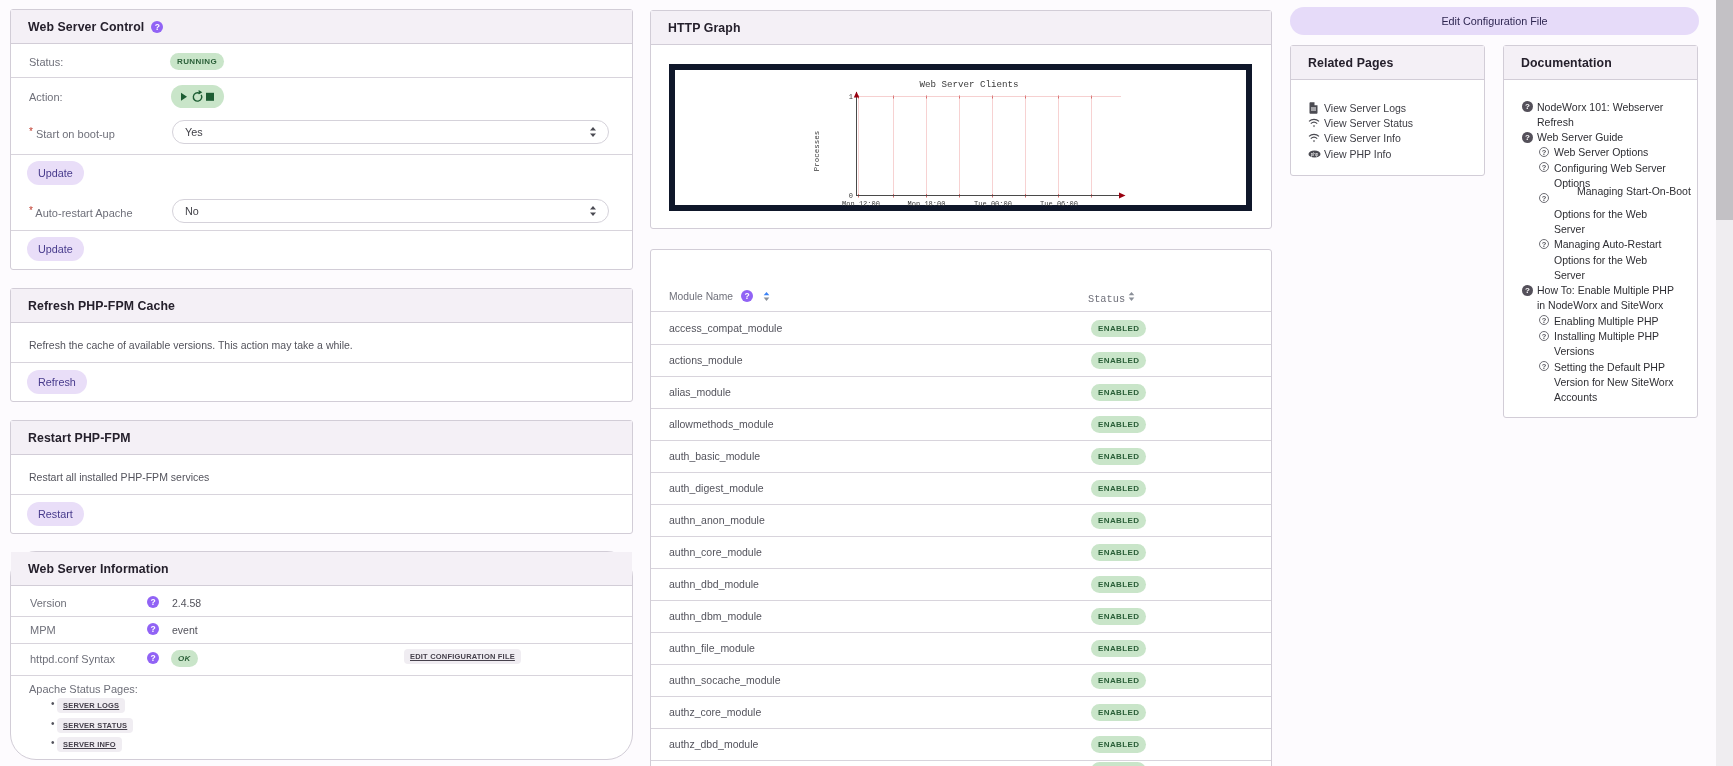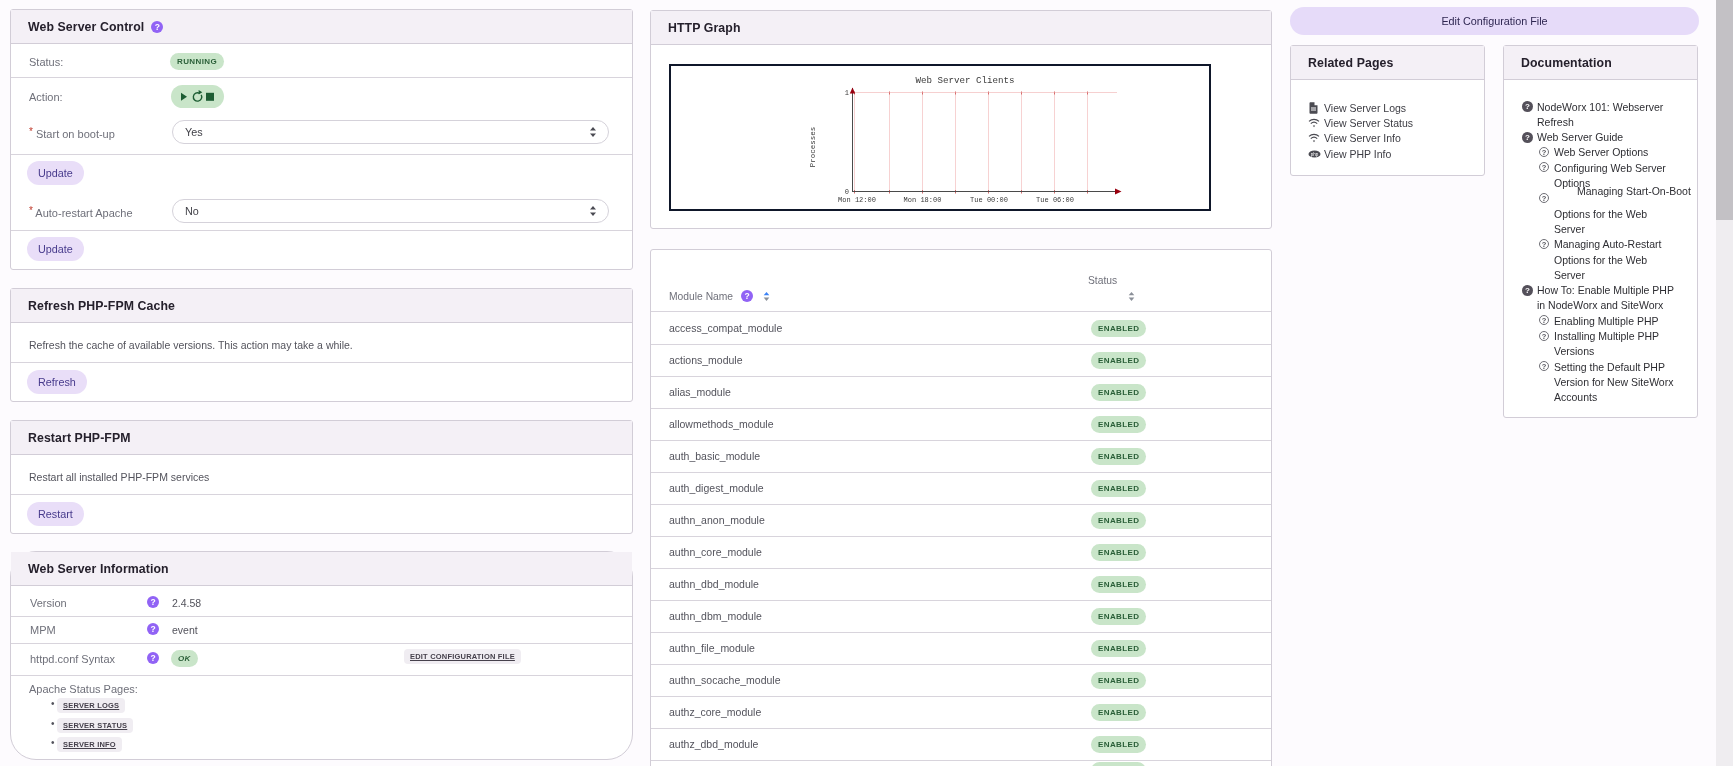--- a/index.html
+++ b/index.html
@@ -90,21 +90,21 @@
   <div class="abs" style="left:40px; top:146px; color:#53535c; font-size:10px;">•</div>
   <div class="abs glink" style="left:46px; top:146px;">SERVER LOGS</div>
   <div class="abs" style="left:40px; top:166px; color:#53535c; font-size:10px;">•</div>
   <div class="abs glink" style="left:46px; top:166px;">SERVER STATUS</div>
   <div class="abs" style="left:40px; top:185px; color:#53535c; font-size:10px;">•</div>
   <div class="abs glink" style="left:46px; top:185px;">SERVER INFO</div>
 </div>
 
 <div class="card" style="left:650px; top:10px; width:622px; height:219px;">
   <div class="chead">HTTP Graph</div>
-  <div class="abs" style="left:18px; top:53px; width:542px; height:147px; border:2px solid #0f172a; background:#fff;">
+  <div class="abs" style="left:18px; top:53px; width:583px; height:147px; border:6px solid #0f172a; background:#fff;">
     <svg width="581" height="145" viewBox="0 0 581 145" style="display:block">
       <text x="294" y="17" text-anchor="middle" font-family="Liberation Mono, monospace" font-size="9.2" fill="#3a3a3a">Web Server Clients</text>
       <text x="144" y="81" text-anchor="middle" font-family="Liberation Mono, monospace" font-size="7.5" fill="#3a3a3a" transform="rotate(-90 144 81)">Processes</text>
 
       <g stroke="#f7d2d2" stroke-width="1">
         <line x1="183.5" y1="27" x2="183.5" y2="125"></line>
         <line x1="218.5" y1="27" x2="218.5" y2="125"></line>
         <line x1="251.5" y1="27" x2="251.5" y2="125"></line>
         <line x1="284.5" y1="27" x2="284.5" y2="125"></line>
         <line x1="317.5" y1="27" x2="317.5" y2="125"></line>
@@ -149,21 +149,21 @@
   </div>
 </div>
 
 <div class="card" style="left:650px; top:249px; width:622px; height:545px;">
   <div class="abs" style="left:18px; top:41px; font-size:10.3px; color:#6f707a;">Module Name</div>
   <div class="abs qi" style="left:90px; top:40px;">?</div>
   <svg class="abs" style="left:112px; top:41px;" width="7" height="11" viewBox="0 0 7 11">
       <path d="M0.7,4.2 L3.5,0.9 L6.3,4.2 Z" fill="#3b82f6"></path>
       <path d="M0.7,6.6 L3.5,9.9 L6.3,6.6 Z" fill="#8a8f98"></path>
     </svg>
-  <div class="abs" style="left:437px; top:25px; font-size:10.3px; color:#6f707a;">Status</div>
+  <div class="abs" style="left:437px; top:43px; font-size:10.3px; color:#6f707a;font-family:Liberation Mono, monospace;">Status</div>
   <svg class="abs" style="left:477px; top:41px;" width="7" height="11" viewBox="0 0 7 11">
       <path d="M0.7,4.2 L3.5,0.9 L6.3,4.2 Z" fill="#8a8f98"></path>
       <path d="M0.7,6.6 L3.5,9.9 L6.3,6.6 Z" fill="#8a8f98"></path>
     </svg>
   <div class="hr" style="top:61px;"></div>
   <div class="abs val" style="left:18px; top:72px;">access_compat_module</div>
   <div class="abs gpill" style="left:440px; top:70px;">ENABLED</div>
   <div class="hr" style="top:94px;"></div>
   <div class="abs val" style="left:18px; top:104px;">actions_module</div>
   <div class="abs gpill" style="left:440px; top:102px;">ENABLED</div>

